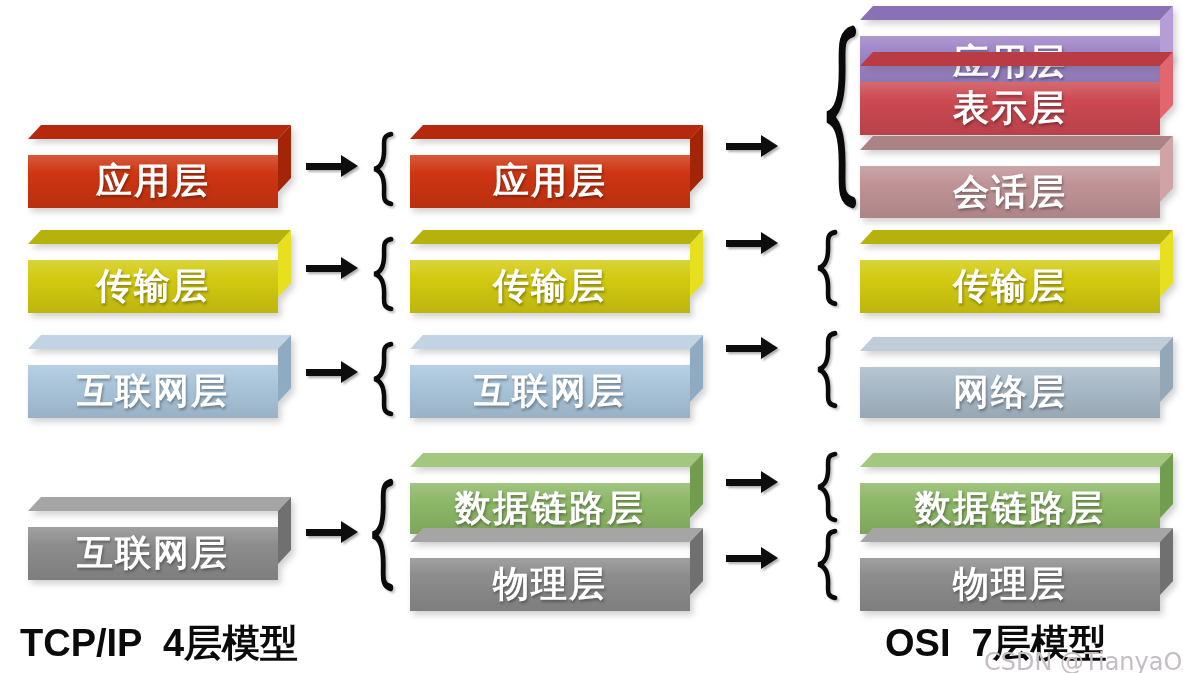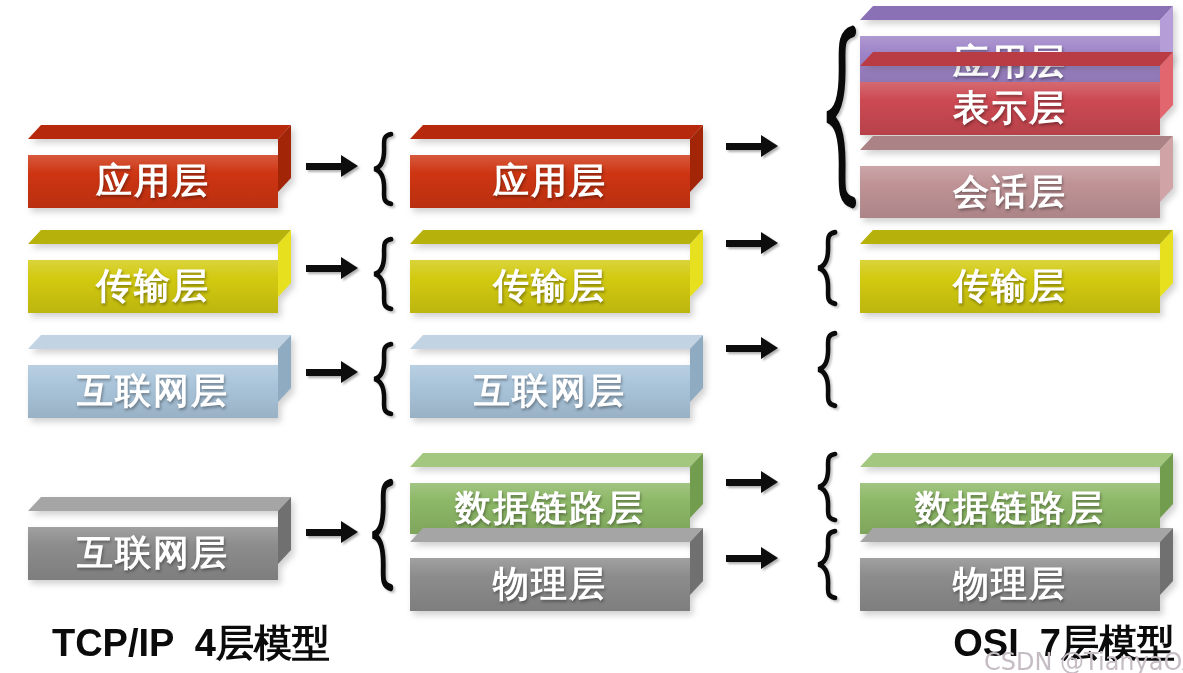--- a/index.html
+++ b/index.html
@@ -44,21 +44,21 @@
                   border-top:11px solid transparent; border-bottom:11px solid transparent; }
   
   .brace { position:absolute; overflow:visible;
            filter:drop-shadow(2px 2px 1px rgba(120,120,120,.45)); }
   .brace path { fill:none; stroke:#0a0a0a; stroke-width:6.5; stroke-linecap:round; }
   
   .col-title {
     position:absolute; top:620px; height:46px;
     font-family:"Liberation Sans","DejaVu Sans",sans-serif;
     font-weight:700; font-size:38px; color:#0b0b0b;
-    text-align:right; white-space:pre; line-height:46px;
+    text-align:left; white-space:pre; line-height:46px;padding-left:20px;
   }
   .watermark {
     position:absolute; left:984px; top:648px;
     font-family:"DejaVu Sans","Liberation Sans",sans-serif;
     font-size:24px; color:#c6bdc4; white-space:nowrap;
   }
 </style>
 </head>
 <body>
 
@@ -161,20 +161,27 @@
   </div>
 
   <div class="bar" style="left: 860px; top: 230px; --w: 300px; --h: 53px; --front: #d2ca10; --top: #b7b20b; --side: #e7e01f;">
     <div class="face top"></div>
     <div class="face side"></div>
     <div class="face front">
       <span class="layer-label">传输层</span>
     </div>
   </div>
 
+  <div class="bar" style="left: 860px; top: 337px; --w: 300px; --h: 51px; --front: #a9bac8; --top: #c0cdd8; --side: #93a7b6;">
+    <div class="face top"></div>
+    <div class="face side"></div>
+    <div class="face front">
+      <span class="layer-label">网络层</span>
+    </div>
+  </div>
 
   <div class="bar" style="left: 860px; top: 453px; --w: 300px; --h: 51px; --front: #8db867; --top: #a3c77e; --side: #739d4e;">
     <div class="face top"></div>
     <div class="face side"></div>
     <div class="face front">
       <span class="layer-label">数据链路层</span>
     </div>
   </div>
 
   <div class="bar" style="left: 860px; top: 528px; --w: 300px; --h: 53px; --front: #8c8c8c; --top: #a5a5a5; --side: #707070;">

